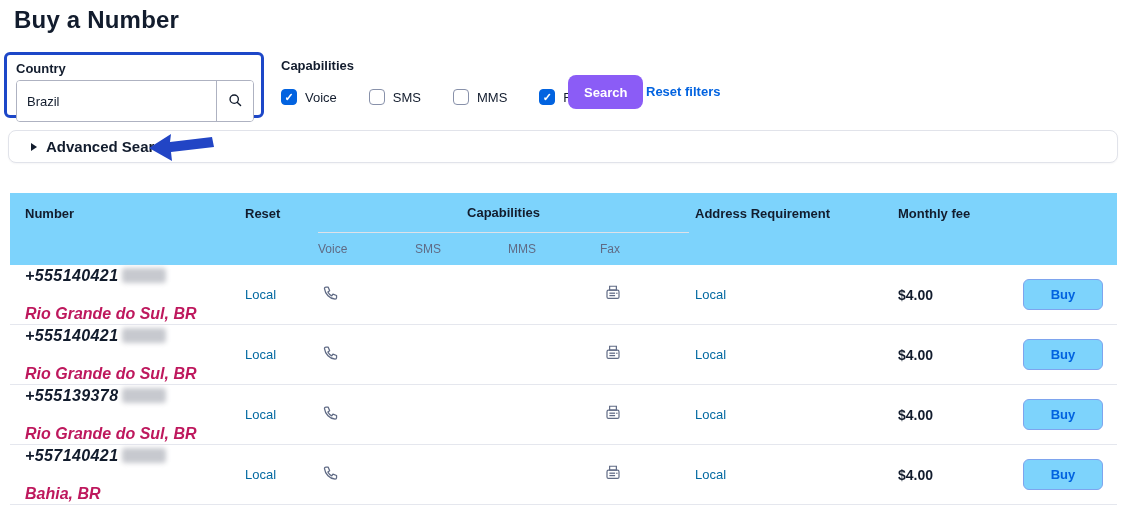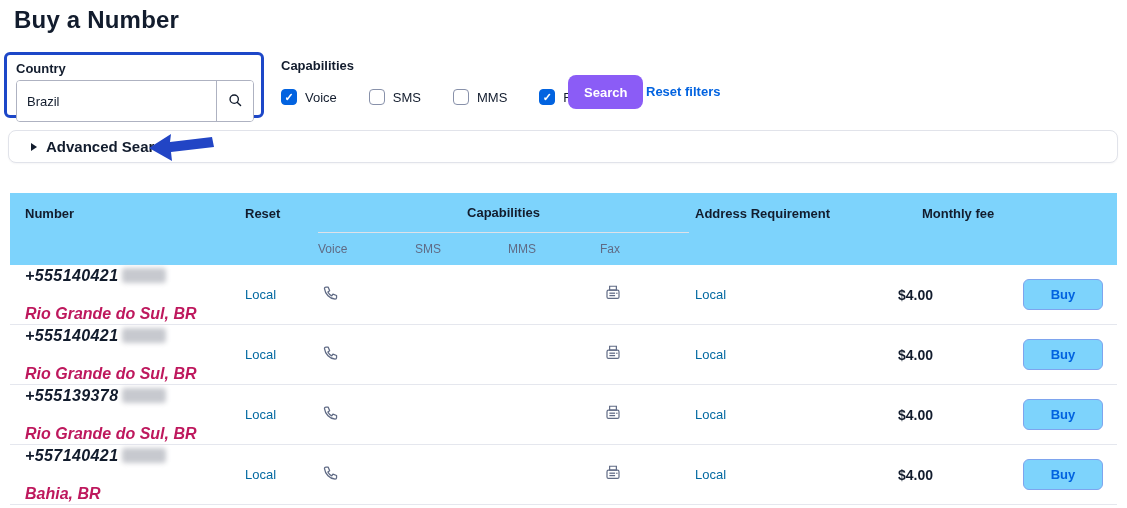--- a/index.html
+++ b/index.html
@@ -71,21 +71,21 @@
   .thead { background:#7dd3fc; grid-template-rows:40px 32px; }
   .th { font-size:13px; font-weight:700; align-self:center; }
   .th.c1 { padding-left:15px; grid-column:1; grid-row:1; }
   .th.c2 { grid-column:2; grid-row:1; }
   .th-caps {
     grid-column:3 / 7; grid-row:1; align-self:stretch;
     display:flex; align-items:center; justify-content:center;
     border-bottom:1px solid #DFE1E8; margin-right:6px;
   }
   .th.c7 { grid-column:7; grid-row:1; }
-  .th.c8 { grid-column:8; grid-row:1;margin-left:24px; }
+  .th.c8 { grid-column:8; grid-row:1; }
   .sub { font-size:12px; color:#606B85; align-self:center; grid-row:2; }
   .sub.s1 { grid-column:3; } .sub.s2 { grid-column:4; }
   .sub.s3 { grid-column:5; } .sub.s4 { grid-column:6; }
 
   .row { height:60px; align-items:center; border-bottom:1px solid #E5E7EE; background:#fff; }
   .cell-number { padding-left:15px; display:flex; flex-direction:column; gap:20px;font-style:italic; }
   .num-line { display:flex; align-items:center; }
   .num-text { font-size:16px; font-weight:700; letter-spacing:.4px; }
   .redact { display:inline-block; width:44px; height:15px; margin-left:4px; border-radius:3px; background:#C7C9CF; filter:blur(2.5px); }
   .region { font-size:16px; font-weight:700; color:#be185d; }

